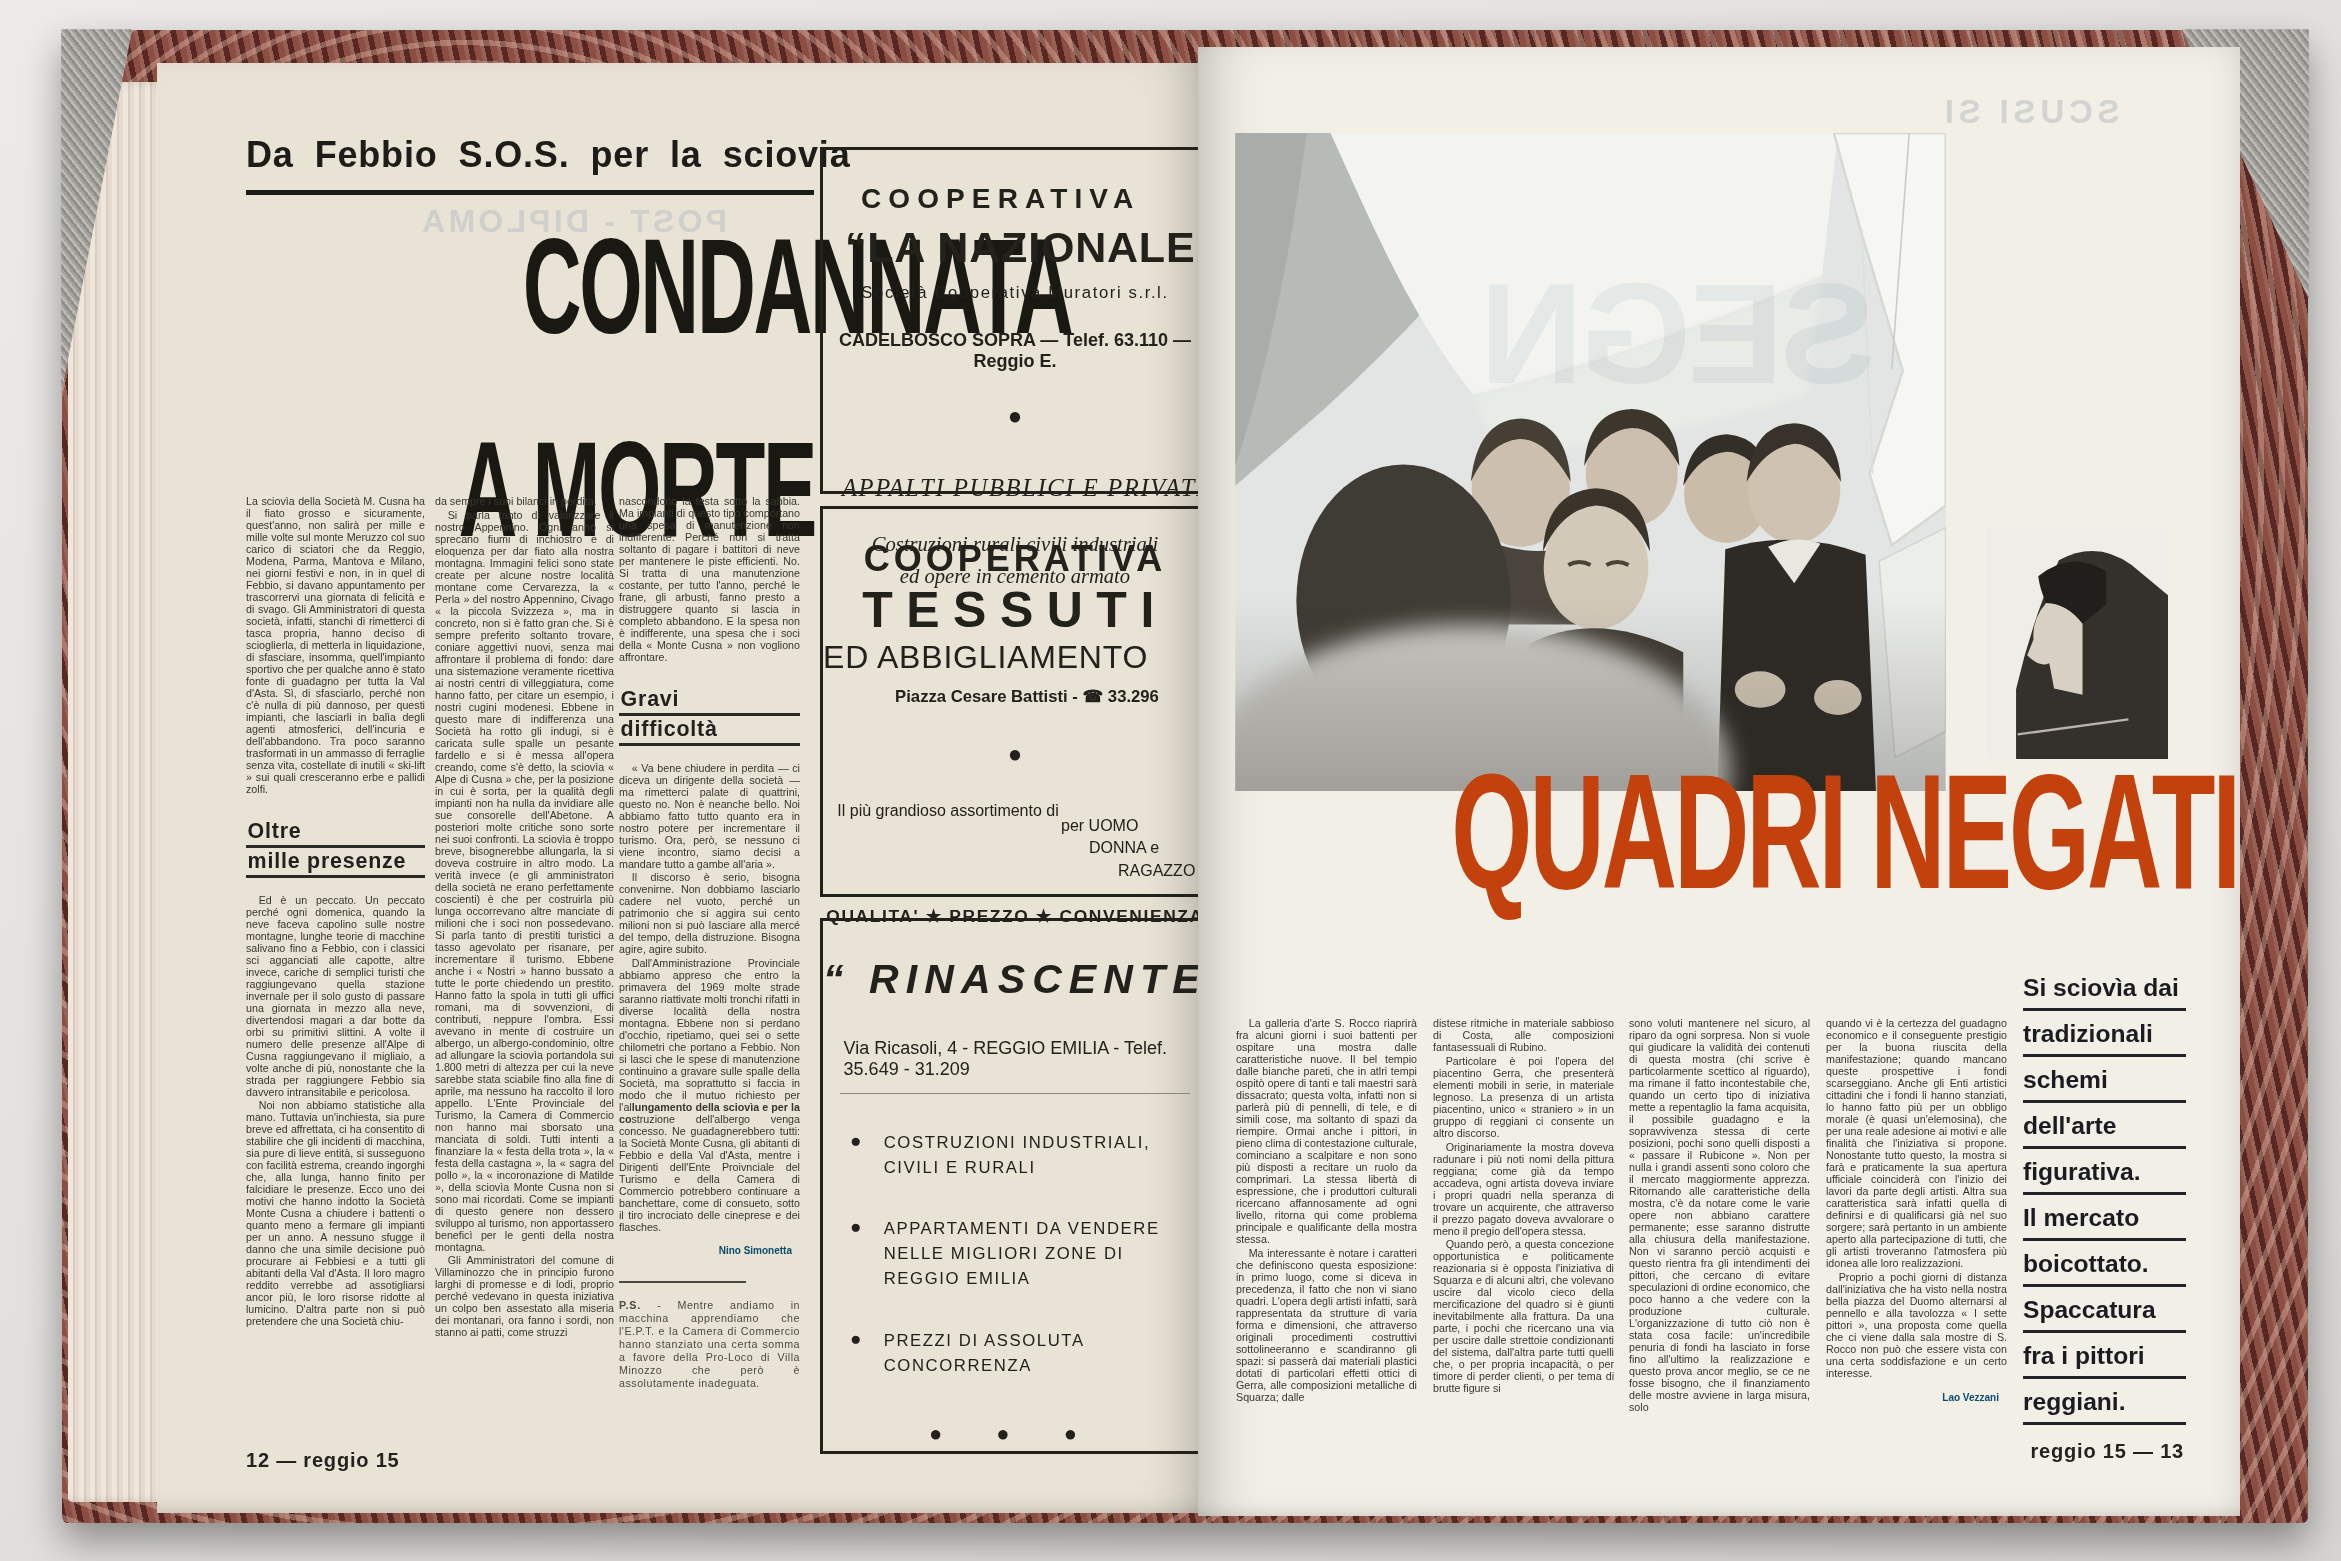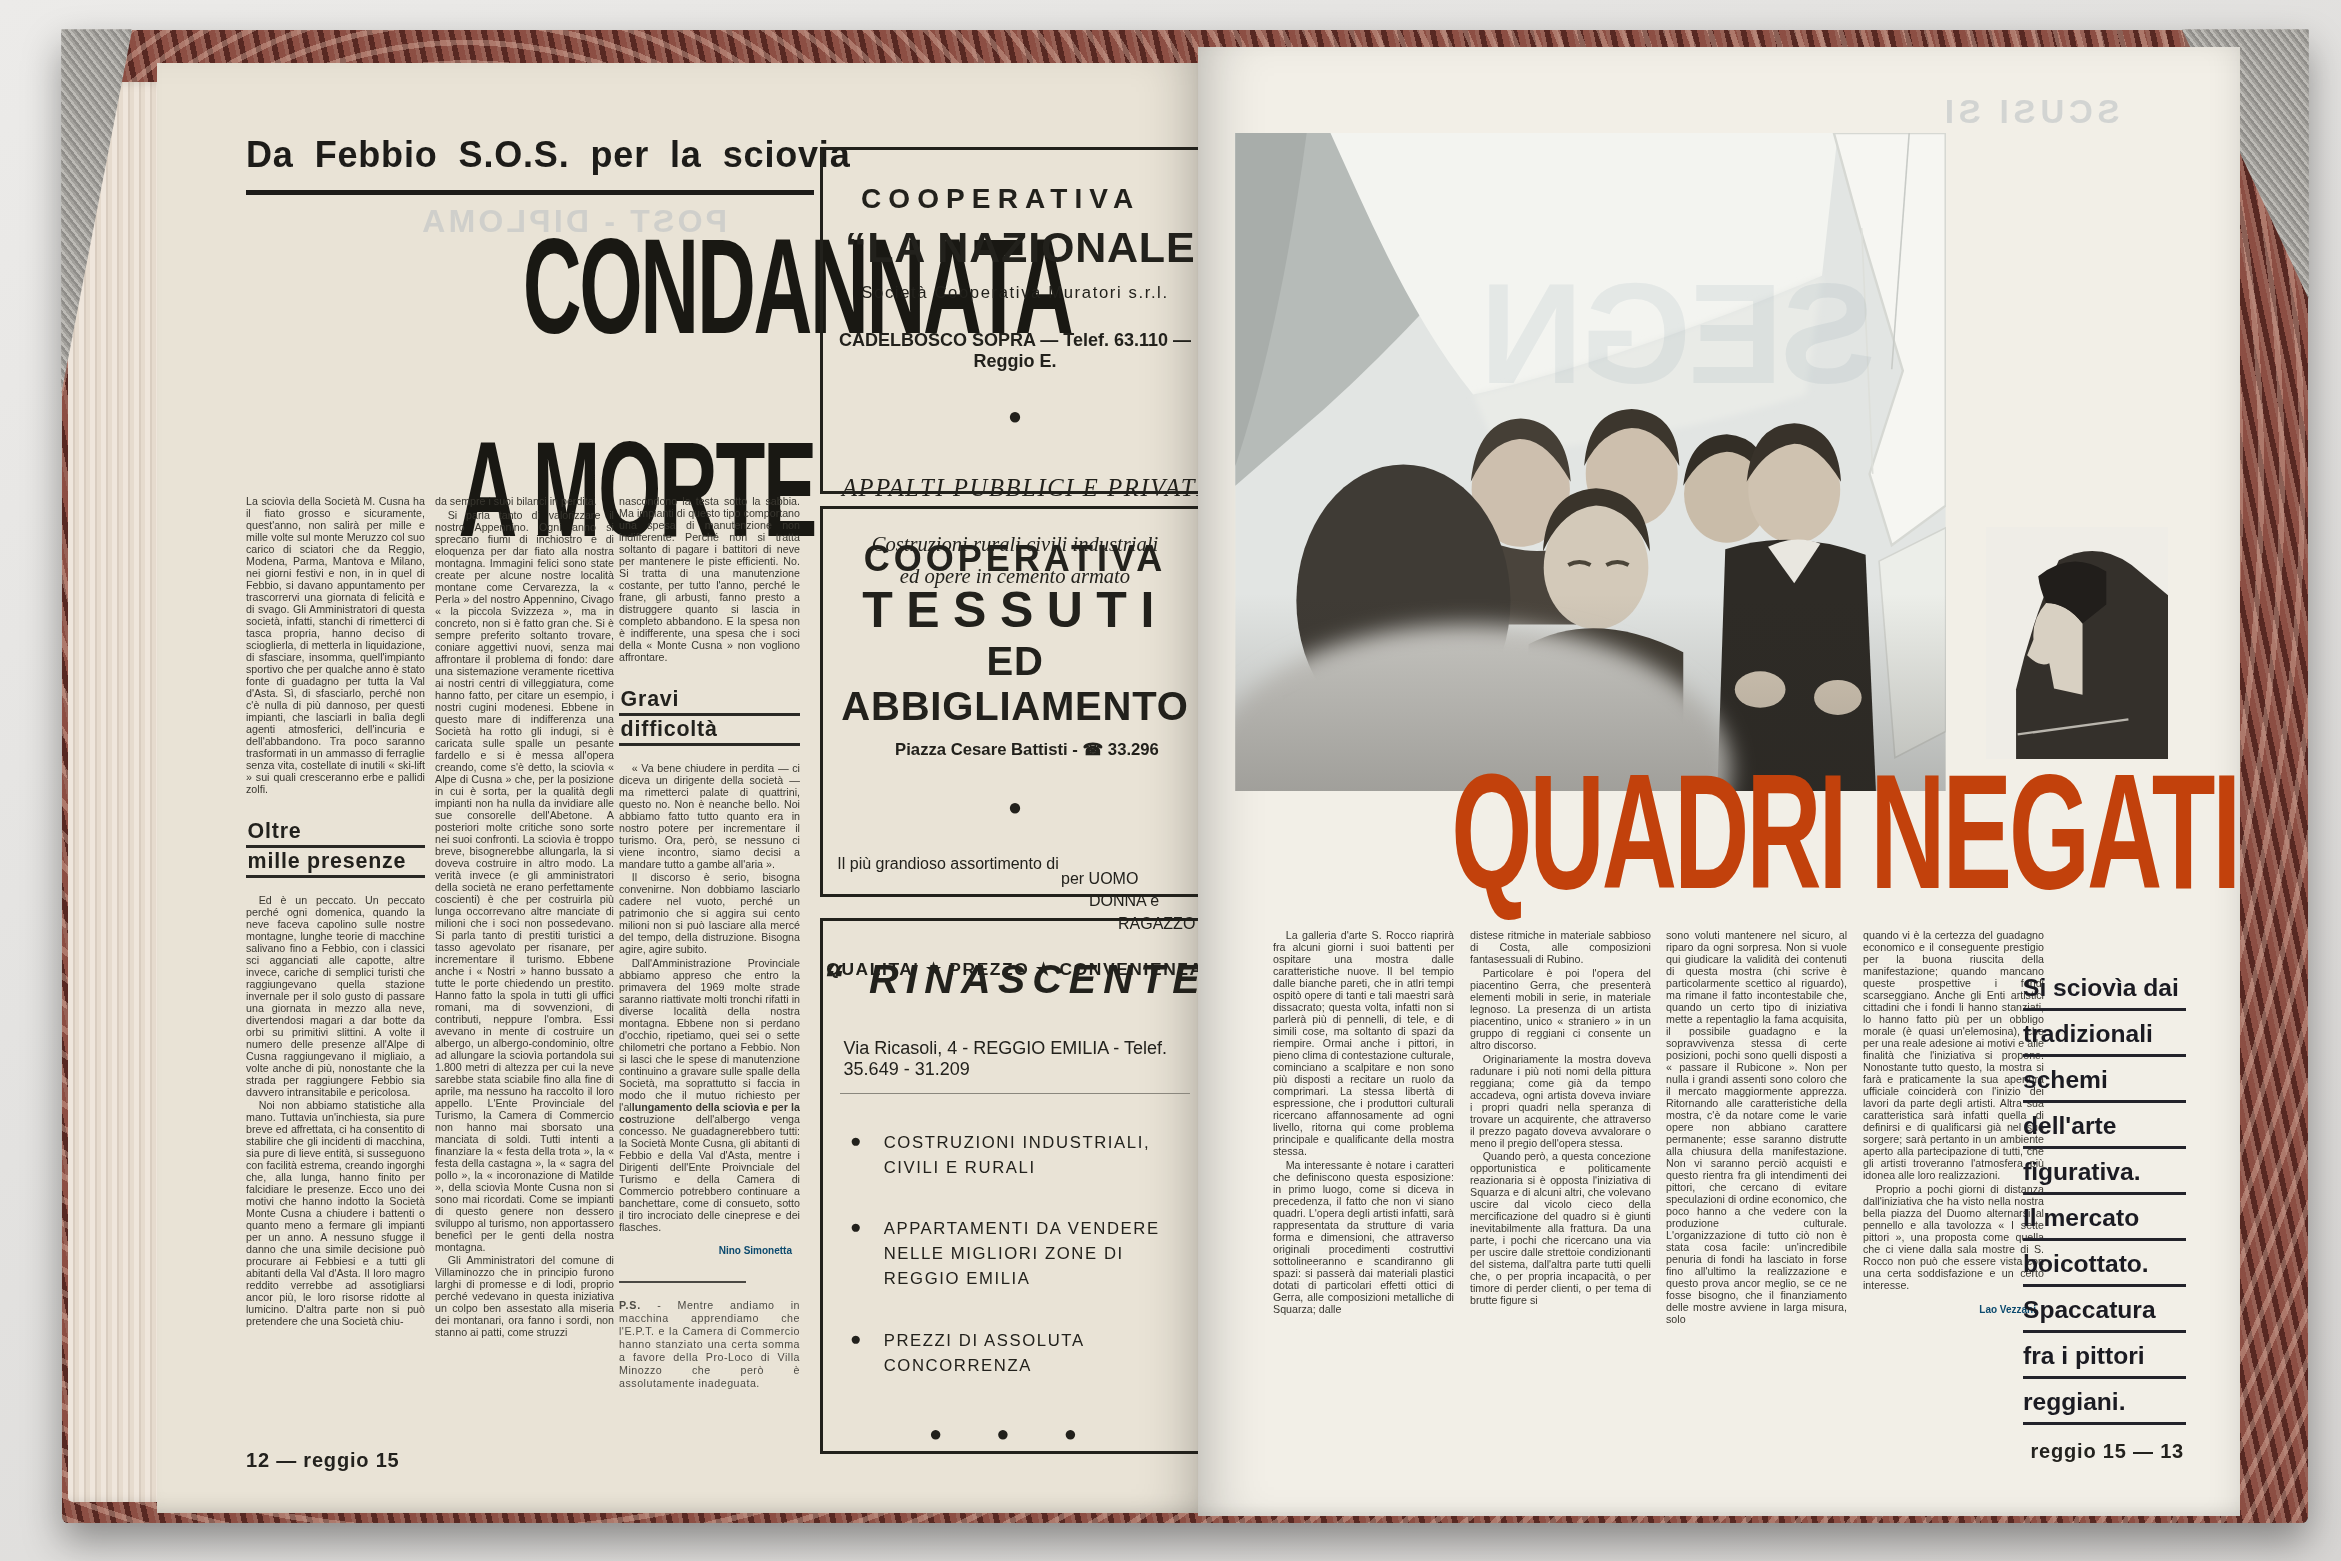--- a/index.html
+++ b/index.html
@@ -76,21 +76,21 @@
   #ad1-coop{margin:33px 0 0 38px;font-size:28px;font-weight:bold;letter-spacing:7.1px;}
   #ad1-name{margin:8px 0 0 22px;font-size:43px;font-weight:bold;letter-spacing:0.8px;white-space:nowrap;}
   #ad1-soc{margin-top:11px;font-size:16.7px;letter-spacing:1.6px;text-align:center;}
   #ad1-addr{margin-top:27px;font-size:18px;font-weight:bold;text-align:center;}
   #ad1 .bullet{margin-top:32px;}
   #ad1-appalti{font-family:"Liberation Serif",serif;font-style:italic;font-size:24.6px;letter-spacing:1.6px;margin:46px 0 0 19px;}
   .ad1-costr{font-family:"Liberation Serif",serif;font-style:italic;font-size:20.6px;text-align:center;line-height:1.55;}
   #ad1-costr1{margin-top:27px;}
   #ad2-coop{text-align:center;font-size:36px;font-weight:bold;letter-spacing:4px;margin-top:28.6px;}
   #ad2-tess{text-align:center;font-size:50px;font-weight:bold;letter-spacing:13.5px;margin-top:1.6px;}
-  #ad2-abb{text-align:center;font-size:40px;font-weight:bold;letter-spacing:0.8px;}
+  #ad2-abb{text-align:left;font-size:32px;font-weight:normal;letter-spacing:0.8px;}
   #ad2-piazza{text-align:center;font-size:16.7px;font-weight:bold;margin-top:9.5px;padding-left:24px;}
   #ad2 .bullet{margin-top:35px;}
   #ad2-assort{font-size:16px;margin:36px 0 0 14.3px;}
   #ad2-big{font-size:35px;font-weight:bold;margin:4.8px 0 0 12.7px;display:inline-block;}
   .ad2-per{font-size:16px;line-height:1.4;}
   #ad2-per1{margin-left:238px;margin-top:-4.8px;}
   #ad2-per2{margin-left:266px;}
   #ad2-per3{margin-left:295px;}
   #ad2-qual{text-align:center;font-size:17.4px;font-weight:bold;letter-spacing:1.6px;margin-top:24px;}
   #ad3-title{margin:41px 0 0 22px;font-size:32px;font-weight:bold;letter-spacing:2.4px;}
@@ -99,21 +99,21 @@
   #ad3-addr{font-size:18px;margin:35px 0 0 20.6px;}
   #ad3-rule{height:1.6px;background:#8a877e;margin:12.7px 17.4px 0;}
   .ad3-item{margin:36px 22px 0 27px;font-size:16.7px;letter-spacing:1.6px;display:flex;gap:20.6px;line-height:1.5;}
   .ad3-item .dot{font-size:19px;line-height:1.2;}
   #ad3-dots{text-align:center;font-size:22px;letter-spacing:24px;margin-top:43px;}
   
   #photo{left:37px;top:86px;width:711px;height:658px;}
   #photo-frag{left:788px;top:480px;width:182px;height:232px;}
   #rp-headline{left:32px;top:703px;width:956px;text-align:left;font-weight:bold;font-size:163px;line-height:1;color:#c2410c;white-space:nowrap;}
   #rp-headline .cond2{display:inline-block;transform:scaleX(.64);transform-origin:50% 50%;letter-spacing:-4.8px;}
-  .rcol{top:882px;width:181px;height:476px;margin-left:37px;}
+  .rcol{top:970px;width:181px;height:476px;}
   #rcol1{left:38px;}
   #rcol2{left:235px;}
   #rcol3{left:431px;}
   #rcol4{left:628px;}
   #sidebar{position:absolute;left:825px;top:918px;width:163px;}
   .sb-row{font-size:24.6px;font-weight:bold;color:#1b1b22;border-bottom:3.2px solid #23232b;
     padding:8.7px 0 6.3px;letter-spacing:0;}
   #rp-folio{left:777px;top:1393px;width:209px;text-align:right;}
   
   #ghost-left{left:262px;top:140px;font-size:32px;color:rgba(105,132,158,.20);letter-spacing:3.2px;}

